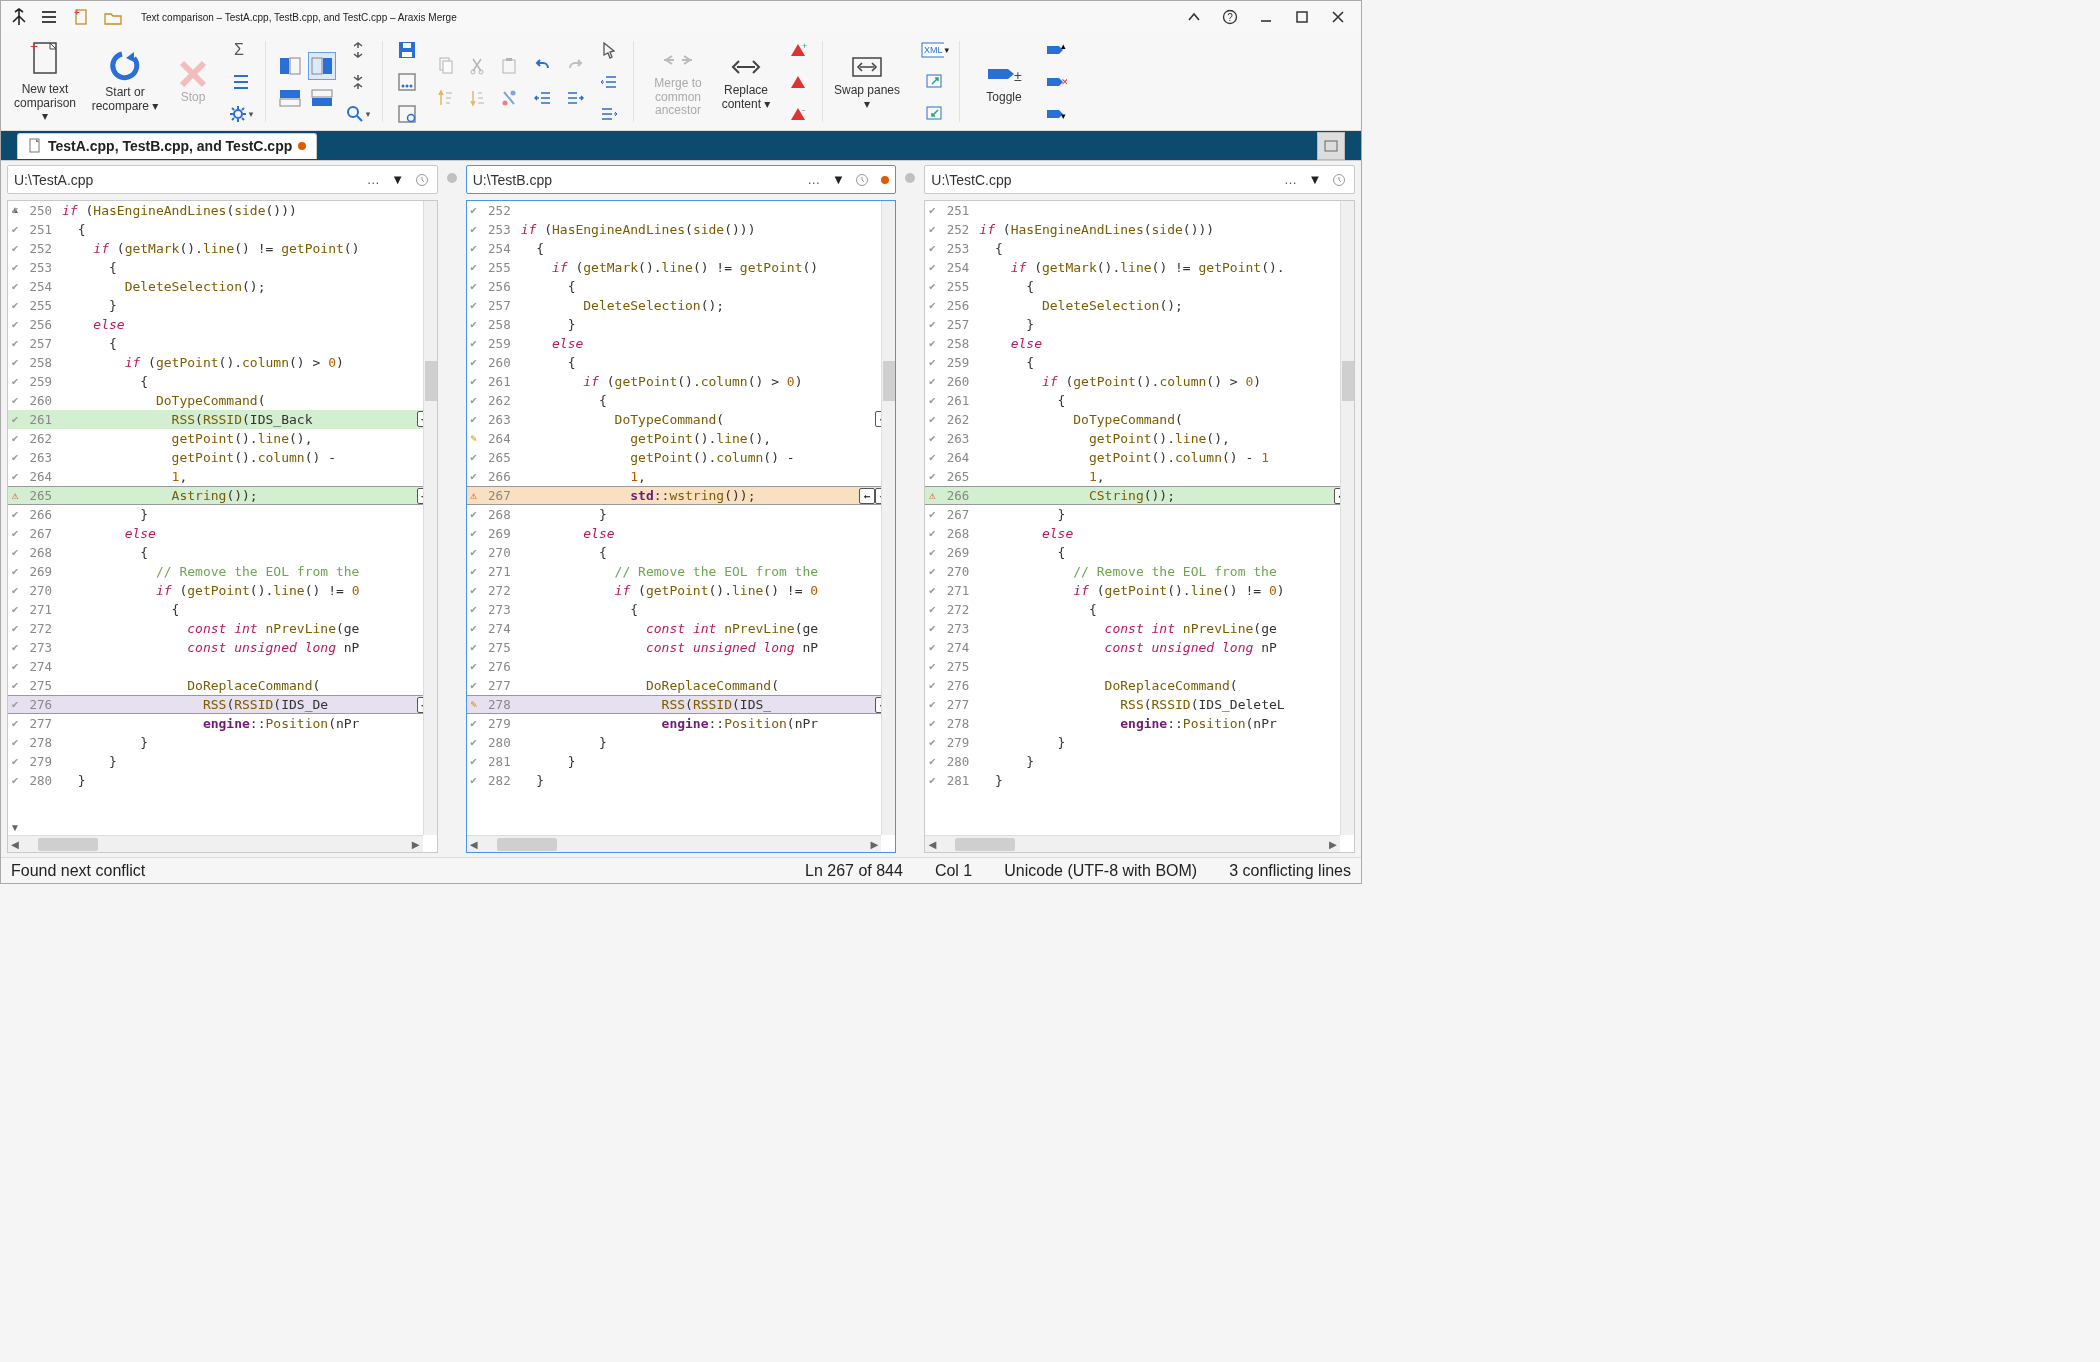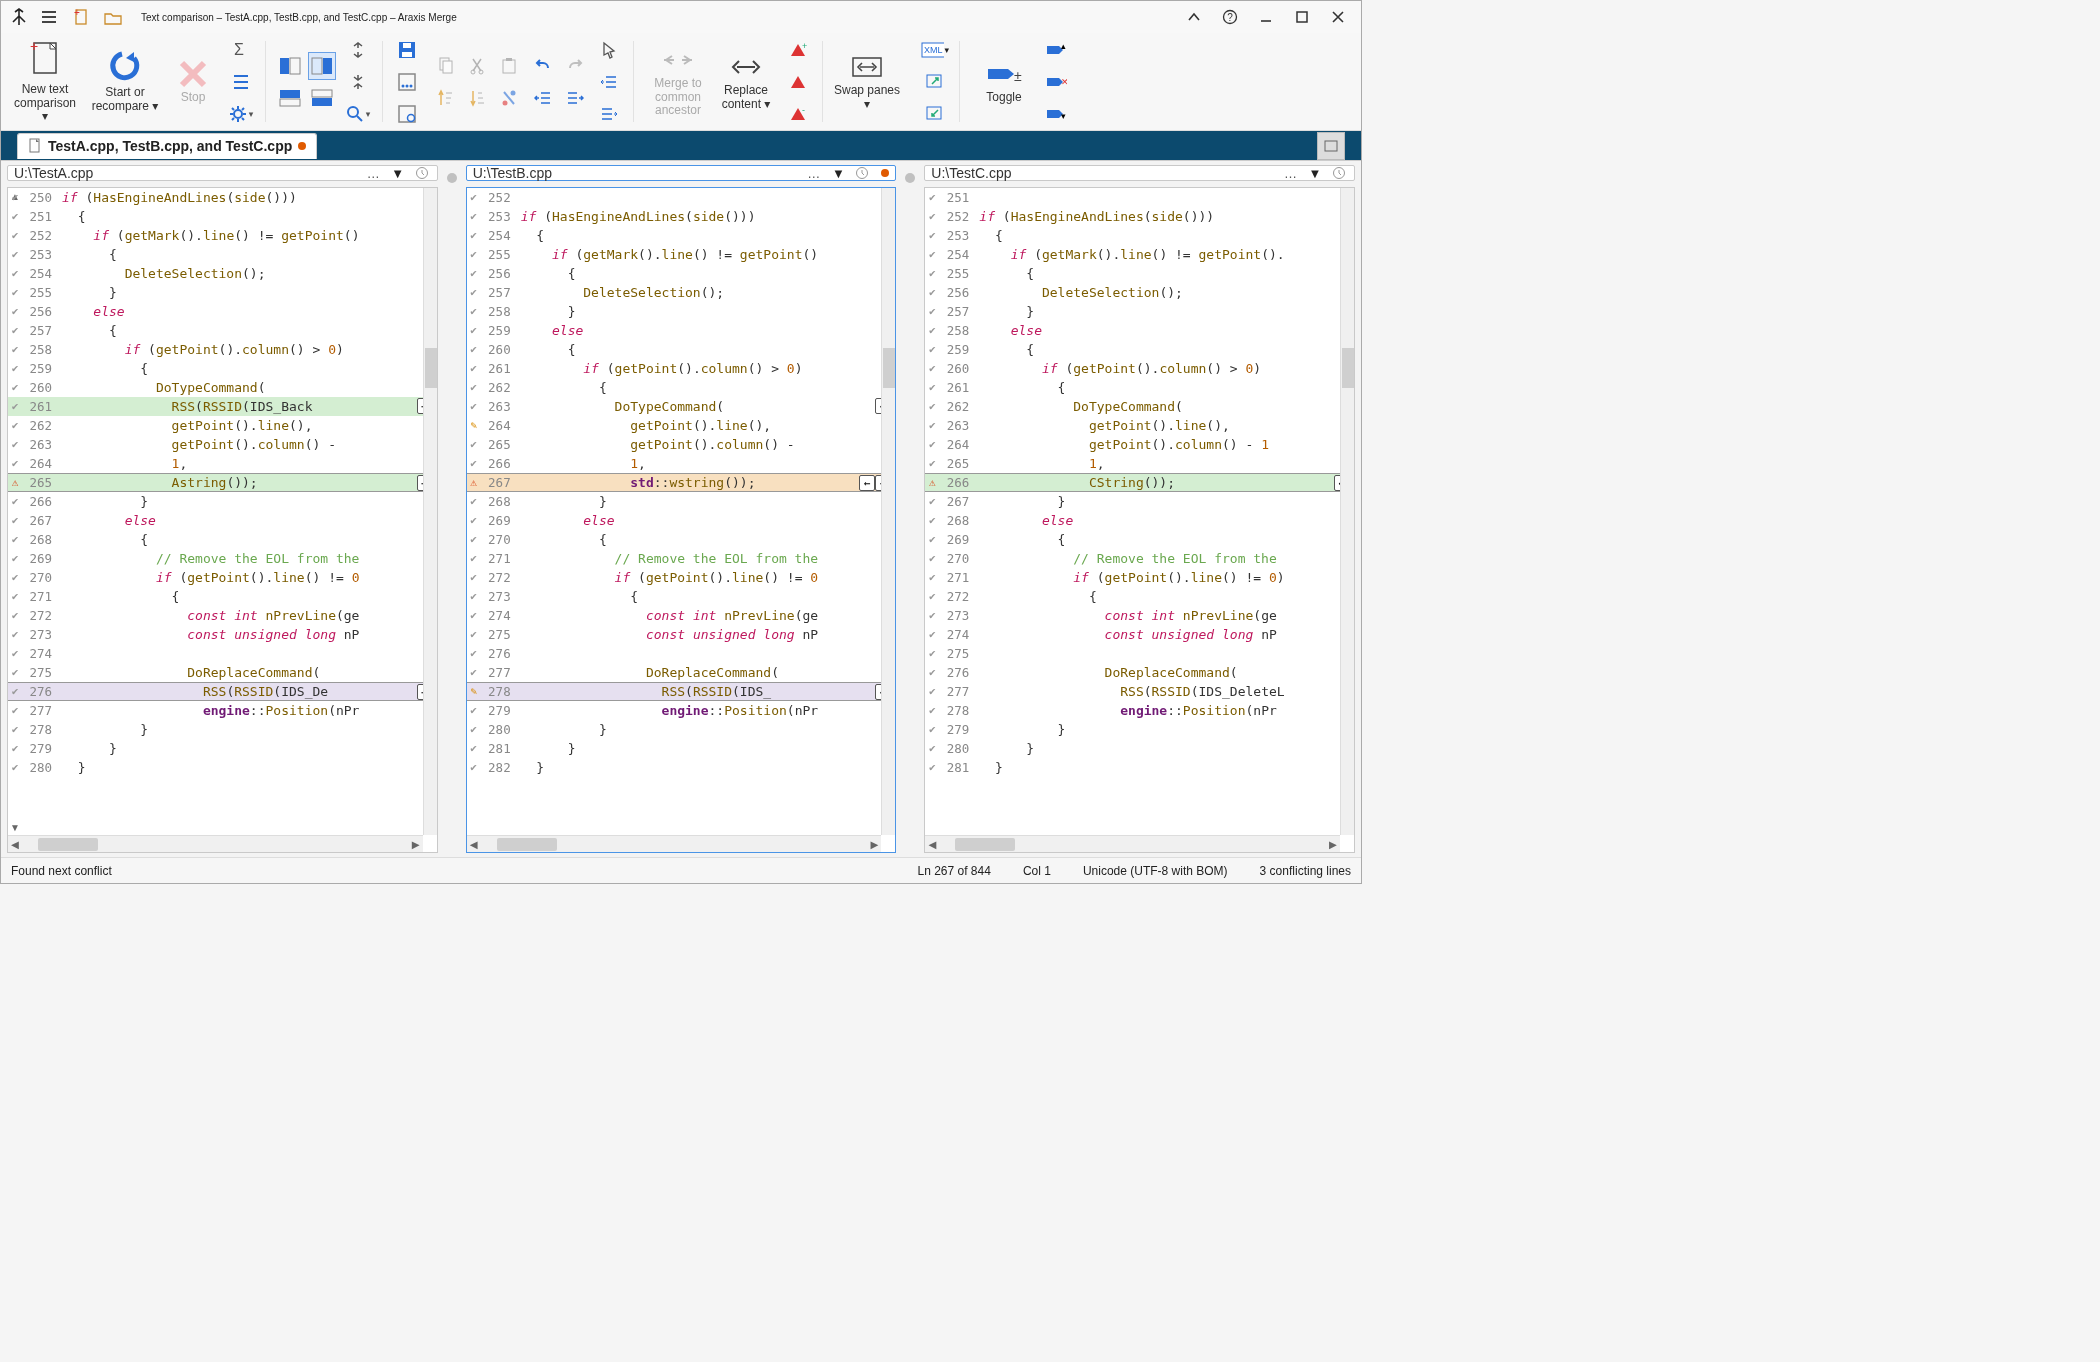--- a/index.html
+++ b/index.html
@@ -95,21 +95,21 @@
   gap: 0;
   background:#f3f3f3;
 }
 .pane {
   display:flex;
   flex-direction:column;
   flex: 1;
   min-width:0;
 }
 .pane-header {
-  height: 16px;
+  height: 29px;
   background:#fff;
   border:1px solid #c9c9c9;
   border-radius:2px;
   display:flex;
   align-items:center;
   padding: 0 6px;
   margin-bottom: 6px;
   gap:6px;
 }
 .pane-header .path { flex:1; font-size:14px; color:#333;}
@@ -162,21 +162,21 @@
 .vscroll { position:absolute; right:0; top:0; bottom:17px; width:14px; background:#f0f0f0; border-left:1px solid #ddd;}
 .vscroll .thumb { position:absolute; left:1px; width:12px; height:40px; top:160px; background:#cfcfcf;}
 .navarrow { width:14px; height:16px; display:flex; align-items:center; justify-content:center; color:#666; font-size:10px; position:absolute; left:0;}
 .navarrow.up{ top:0;} .navarrow.down{ bottom:0;}
 
 .statusbar {
   height:26px;
   display:flex;
   align-items:center;
   padding: 0 10px;
-  font-size:12px;
+  font-size:16px;
   color:#222;
   background:#f6f6f6;
   border-top:1px solid #ddd;
 }
 .statusbar .cell { margin-left: 32px;}
 .statusbar .msg { flex:1;}
 
 svg { display:block; }
 
 .kw { color:#be185d;font-style:italic; }

